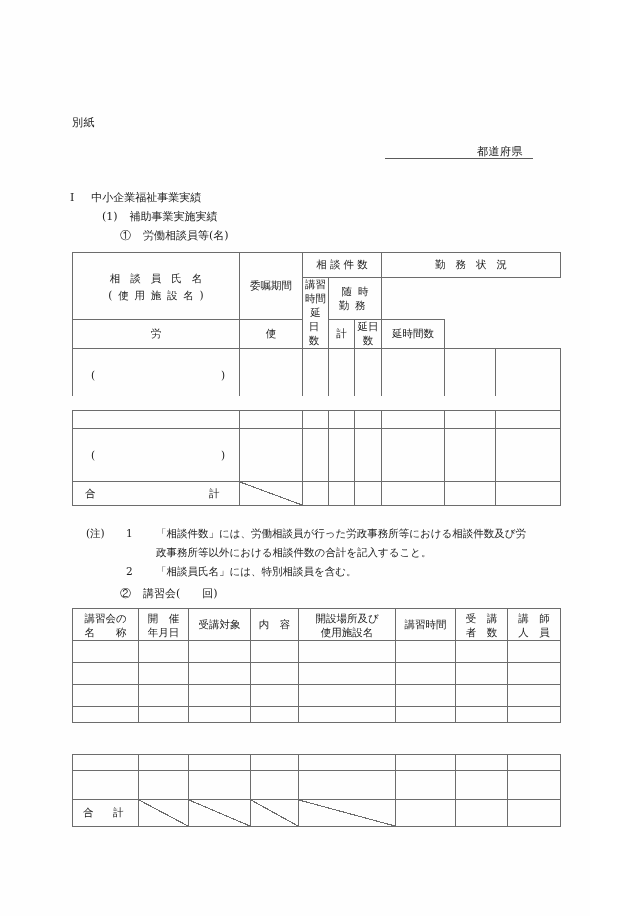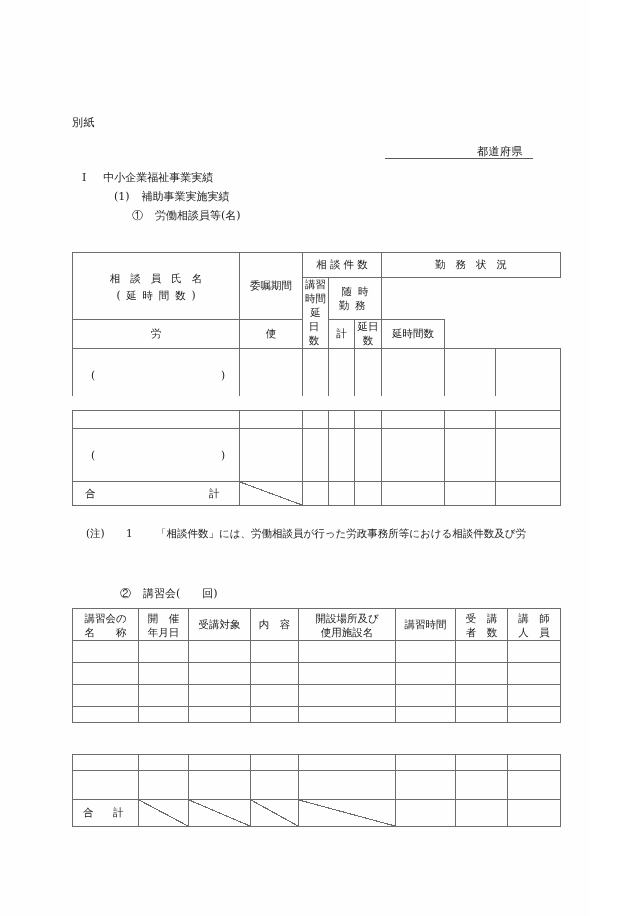--- a/index.html
+++ b/index.html
@@ -45,24 +45,23 @@
     left: 477px;
     top: 144px;
     font-size: 11px;
     letter-spacing: 0.5px;
   }
 
   
   .outline {
     position: absolute;
     left: 70px;
-    top: 168px;
+    top: 188px;
     font-size: 11px;
     line-height: 19px;
-    margin-left: 12px;
   }
   .outline .lv1 { padding-left: 0px; }
   .outline .lv2 { padding-left: 16px; }
   .outline .lv3 { padding-left: 32px; }
   .outline .lv4 { padding-left: 50px; }
   .outline .num { display: inline-block; }
   .outline .gap1 { display: inline-block; width: 17px; }
   .outline .gap2 { display: inline-block; width: 12px; }
 
   
@@ -221,21 +220,21 @@
       <col style="width:26px">
       <col style="width:27px">
       <col style="width:63px">
       <col style="width:51px">
       <col style="width:65px">
     </colgroup>
     <thead>
       <tr class="r-head-top">
         <td rowspan="2" class="name-cell">
           <span class="name-top sp-wide">相談員氏名</span>
-          <span class="name-bottom sp-mid">(延時間数)</span>
+          <span class="name-bottom sp-mid">(使用施設名)</span>
         </td>
         <td rowspan="2">委嘱期間</td>
         <td colspan="3" class="sp">相談件数</td>
         <td colspan="3" class="sp-wide">勤務状況</td>
       </tr>
       <tr>
         <td rowspan="2" style="height:22px">
           <div>講習時間</div>
           <div class="sp">延日数</div>
         </td>
@@ -325,20 +324,26 @@
         <td></td>
         <td></td>
         <td></td>
       </tr>
     </tbody>
   </table>
 
   <div class="notes">
     <span class="note-row">
       <span class="note-marker">(注)</span><span class="note-num">1</span><span>「相談件数」には、労働相談員が行った労政事務所等における相談件数及び労</span>
+    </span>
+    <span class="note-row">
+      <span class="note-indent"></span><span>政事務所等以外における相談件数の合計を記入すること。</span>
+    </span>
+    <span class="note-row">
+      <span class="note-marker"></span><span class="note-num">2</span><span>「相談員氏名」には、特別相談員を含む。</span>
     </span>
   </div>
 
   <div class="sub-heading-2">
     <span>②</span><span class="gap2"></span><span>講習会(　　回)</span>
   </div>
 
   <table class="form-table" id="tbl-courses">
     <colgroup>
       <col style="width:66px">

